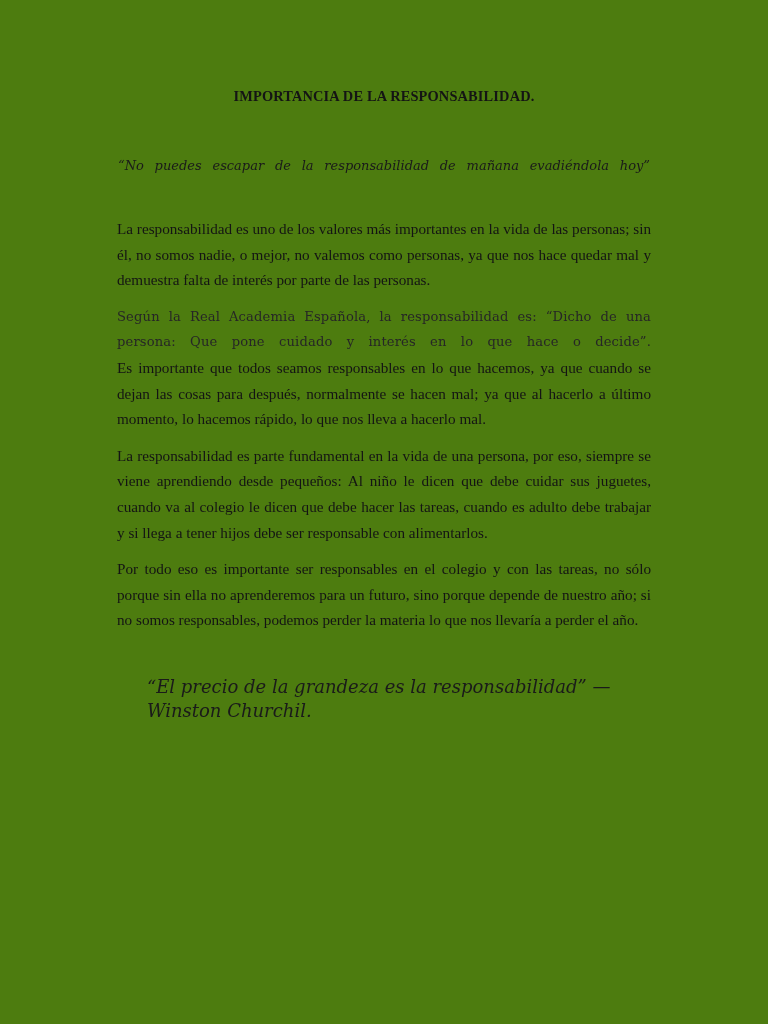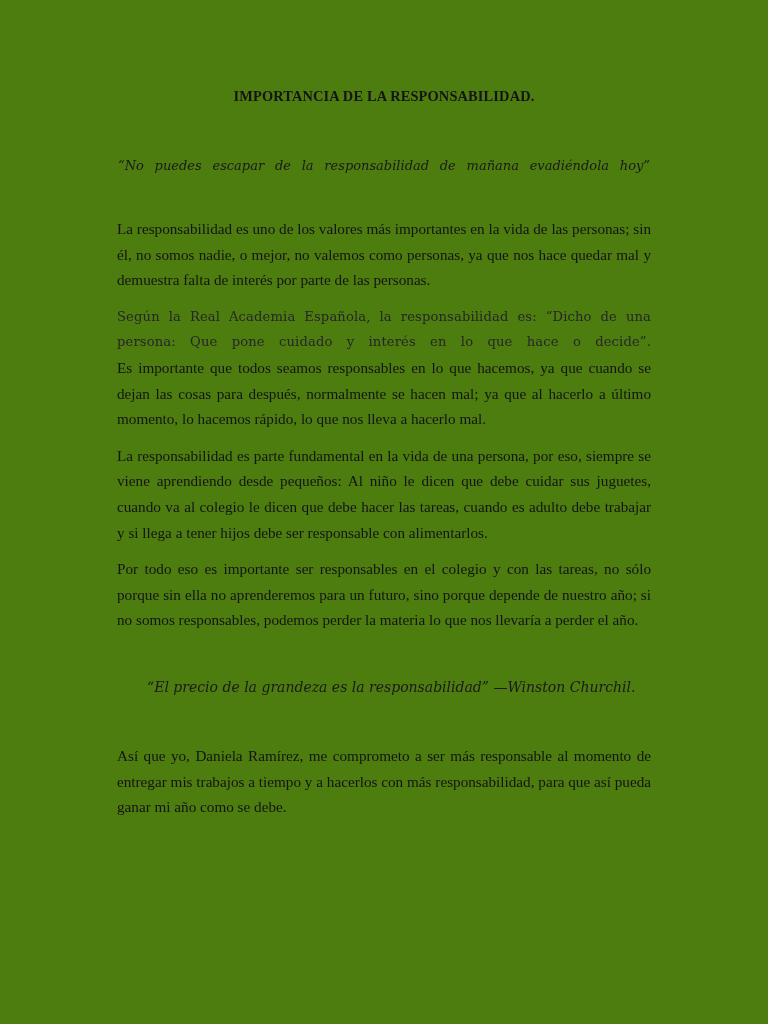--- a/index.html
+++ b/index.html
@@ -56,21 +56,21 @@
     text-align-last: justify;
   }
   .quote-lincoln .qline2 {
     display: block;
   }
   .quote-churchill {
     margin-top: 42px;
     margin-left: 41px;
     width: 500px;
     text-align: left;
-    font-size: 14px;
+    font-size: 18px;
     line-height: 24px;
   }
 
   
   .body-par {
     font-family: "Liberation Serif", "DejaVu Serif", serif;
     font-size: 15.2px;
     color: #141414;
     line-height: 25.6px;
     text-align: justify;
@@ -118,16 +118,15 @@
       <span class="alt-face rae-lead">Según la Real Academia Española, la responsabilidad es: “Dicho de una persona: Que pone cuidado y interés en lo que hace o decide”.</span>
       <span class="rae-rest"> Es importante que todos seamos responsables en lo que hacemos, ya que cuando se dejan las cosas para después, normalmente se hacen mal; ya que al hacerlo a último momento, lo hacemos rápido, lo que nos lleva a hacerlo mal.</span>
     </p>
 
     <p class="body-par par-gap-sm">La responsabilidad es parte fundamental en la vida de una persona, por eso, siempre se viene aprendiendo desde pequeños: Al niño le dicen que debe cuidar sus juguetes, cuando va al colegio le dicen que debe hacer las tareas, cuando es adulto debe trabajar y si llega a tener hijos debe ser responsable con alimentarlos.</p>
 
     <p class="body-par par-gap-sm no-just">Por todo eso es importante ser responsables en el colegio y con las tareas, no sólo porque sin ella no aprenderemos para un futuro, sino porque depende de nuestro año; si no somos responsables, podemos perder la materia lo que nos llevaría a perder el año.</p>
 
     <div class="quote-block quote-churchill">“El precio de la grandeza es la responsabilidad” —Winston Churchil.</div>
 
-    <p class="body-par par-gap-xl no-just">Así que yo, Daniela Ramírez, me comprometo a ser más responsable al momento de entregar mis trabajos a tiempo y a hacerlos con más responsabilidad, para que así pueda ganar mi año como se debe.</p>
 
   </div>
 </div>
 
 </body></html>

